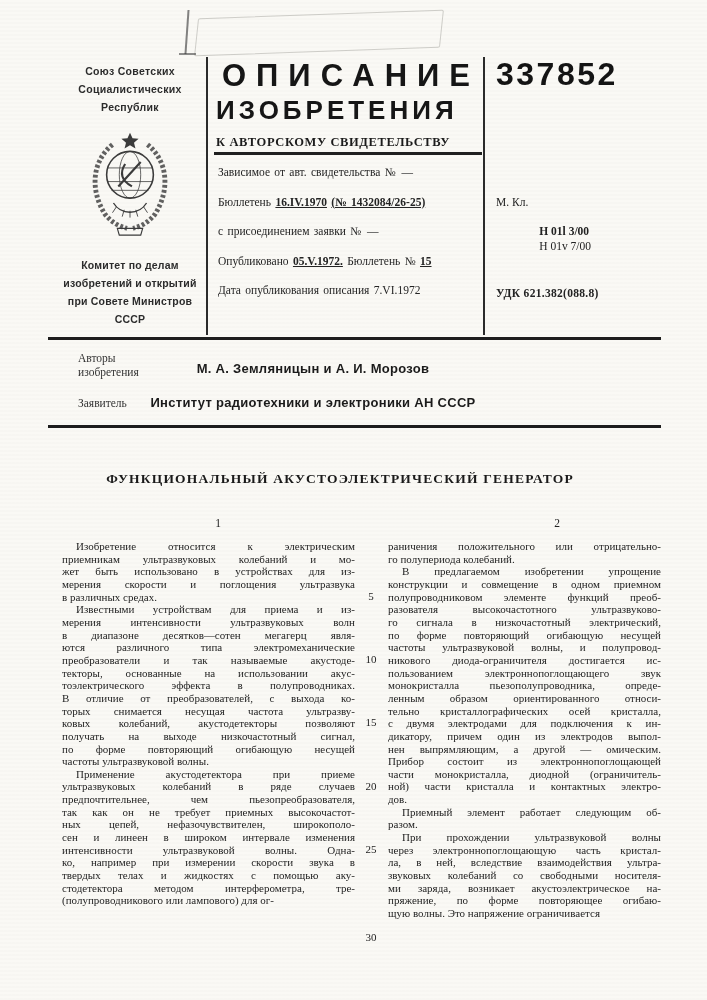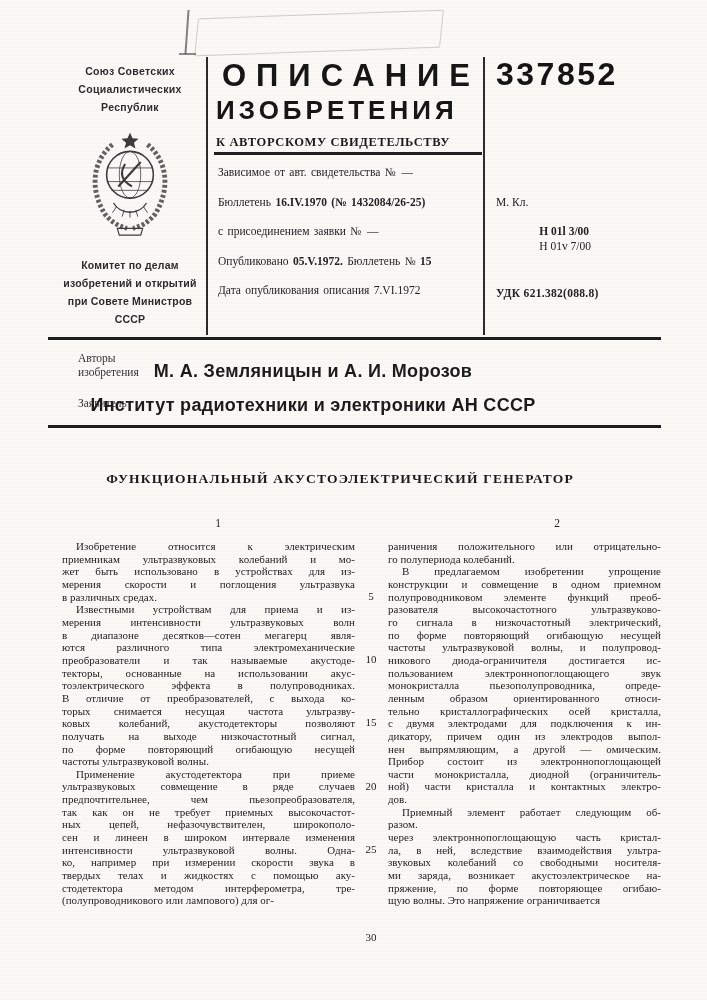--- a/index.html
+++ b/index.html
@@ -27,38 +27,38 @@
   .col-mid{position:absolute;left:216px;top:58px;width:264px;}
   .t1{position:absolute;top:0;left:0;width:100%;font-family:"Liberation Sans",sans-serif;
     font-weight:bold;font-size:31px;letter-spacing:10px;color:#161616;white-space:nowrap;text-align:right;}
   .t2{position:absolute;top:37px;left:0;width:100%;font-family:"Liberation Sans",sans-serif;
     font-weight:bold;font-size:26px;letter-spacing:4px;color:#161616;white-space:nowrap;}
   .sub{position:absolute;top:77px;left:0;width:100%;
     font-family:Liberation Serif, serif;font-weight:bold;font-size:12.5px;letter-spacing:0.6px;color:#1c1c1c;}
   .srule{position:absolute;top:94px;left:-2px;width:268px;height:2.5px;background:#1f1f1f;}
   .fields{position:absolute;top:108px;left:2px;width:262px;font-size:11.5px;word-spacing:1.5px;color:#242424;}
   .field-row{height:29.5px;white-space:nowrap;}
-  .field-row .b{font-weight:bold;}
+  .field-row .b{font-weight:bold;text-decoration:underline;}
   .col-right{position:absolute;left:494px;top:58px;width:210px;}
   .patnum{position:absolute;top:-2px;left:2px;font-family:"Liberation Sans",sans-serif;
     font-weight:bold;font-size:32px;letter-spacing:2.5px;color:#141414;}
   .mkl{position:absolute;top:138px;left:2px;font-size:11.5px;white-space:nowrap;}
   .mkl-label{margin-right:11px;}
   .mkl-codes{display:inline-block;vertical-align:top;}
   .mkl-codes .c1{font-weight:bold;margin-top:28px;}
   .mkl-codes div{line-height:15px;}
   .udc{position:absolute;top:229px;left:2px;font-size:11.5px;font-weight:600;letter-spacing:0.3px;}
   
   .hrule{position:absolute;left:48px;width:613px;background:#1d1d1d;}
   .rule-top{top:337px;height:3px;}
   .rule-bottom{top:425px;height:2.5px;}
   .alabel{position:absolute;left:78px;font-size:11.5px;color:#333;line-height:14px;}
   .alabel1{top:351px;} .alabel2{top:396px;}
   .avalue{position:absolute;left:48px;width:530px;text-align:center;
-    font-family:"Liberation Sans",sans-serif;font-weight:bold;font-size:18px;letter-spacing:0.3px;color:#1b1b1b;}
+    font-family:"Liberation Sans",sans-serif;font-weight:bold;font-size:13px;letter-spacing:0.3px;color:#1b1b1b;}
   .avalue1{top:361px;} .avalue2{top:395px;}
   
   .inv-title{position:absolute;left:40px;top:471px;width:600px;text-align:center;
     font-weight:bold;font-size:13.5px;letter-spacing:1.2px;color:#1a1a1a;}
   
   .colnum{position:absolute;top:517px;font-size:11.5px;transform:translateX(-50%);}
   .colnum1{left:218px;} .colnum2{left:557px;}
   .bodycol{position:absolute;top:540px;font-size:11px;color:#242424;}
   .bodycol .bline{height:12.667px;line-height:12.667px;text-align:justify;text-align-last:justify;white-space:nowrap;overflow:visible;}
   .bodycol .bline.pend{text-align-last:left;white-space:normal;}
@@ -163,21 +163,21 @@
       <div class="bline">преобразователи и так называемые акустоде-</div>
       <div class="bline">текторы, основанные на использовании акус-</div>
       <div class="bline">тоэлектрического эффекта в полупроводниках.</div>
       <div class="bline">В отличие от преобразователей, с выхода ко-</div>
       <div class="bline">торых снимается несущая частота ультразву-</div>
       <div class="bline">ковых колебаний, акустодетекторы позволяют</div>
       <div class="bline">получать на выходе низкочастотный сигнал,</div>
       <div class="bline">по форме повторяющий огибающую несущей</div>
       <div class="bline pend">частоты ультразвуковой волны.</div>
       <div class="bline ind">Применение акустодетектора при приеме</div>
-      <div class="bline">ультразвуковых совмещение в ряде случаев</div>
+      <div class="bline">ультразвуковых колебаний в ряде случаев</div>
       <div class="bline">предпочтительнее, чем пьезопреобразователя,</div>
       <div class="bline">так как он не требует приемных высокочастот-</div>
       <div class="bline">ных цепей, нефазочувствителен, широкополо-</div>
       <div class="bline">сен и линеен в широком интервале изменения</div>
       <div class="bline">интенсивности ультразвуковой волны. Одна-</div>
       <div class="bline">ко, например при измерении скорости звука в</div>
       <div class="bline">твердых телах и жидкостях с помощью аку-</div>
       <div class="bline">стодетектора методом интерферометра, тре-</div>
       <div class="bline pend">(полупроводникового или лампового) для ог-</div>
     </div>
@@ -206,20 +206,21 @@
       <div class="bline">тельно кристаллографических осей кристалла,</div>
       <div class="bline">с двумя электродами для подключения к ин-</div>
       <div class="bline">дикатору, причем один из электродов выпол-</div>
       <div class="bline">нен выпрямляющим, а другой — омическим.</div>
       <div class="bline">Прибор состоит из электроннопоглощающей</div>
       <div class="bline">части монокристалла, диодной (ограничитель-</div>
       <div class="bline">ной) части кристалла и контактных электро-</div>
       <div class="bline pend">дов.</div>
       <div class="bline ind">Приемный элемент работает следующим об-</div>
       <div class="bline pend">разом.</div>
+      <div class="bline ind">При прохождении ультразвуковой волны</div>
       <div class="bline">через электроннопоглощающую часть кристал-</div>
       <div class="bline">ла, в ней, вследствие взаимодействия ультра-</div>
       <div class="bline">звуковых колебаний со свободными носителя-</div>
       <div class="bline">ми заряда, возникает акустоэлектрическое на-</div>
       <div class="bline">пряжение, по форме повторяющее огибаю-</div>
       <div class="bline pend">щую волны. Это напряжение ограничивается</div>
     </div>
 
 </div>
 

